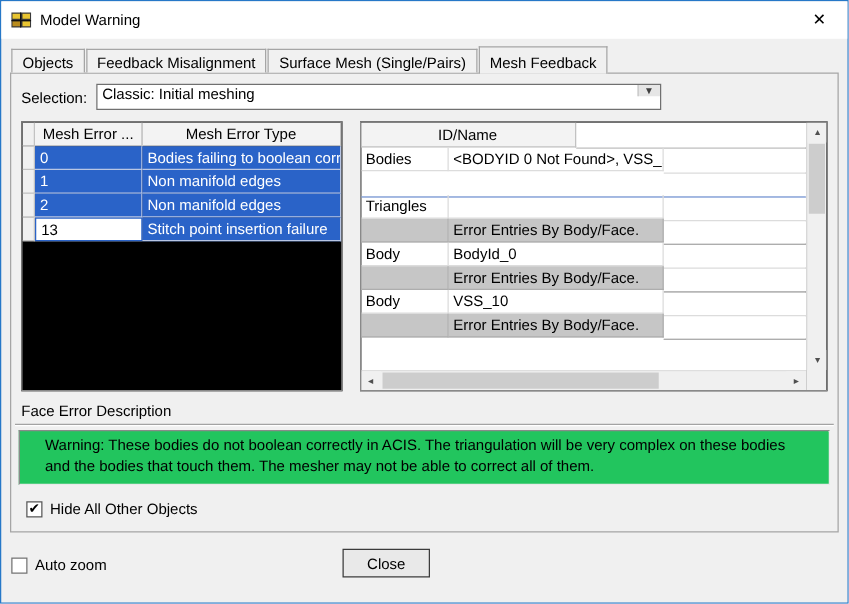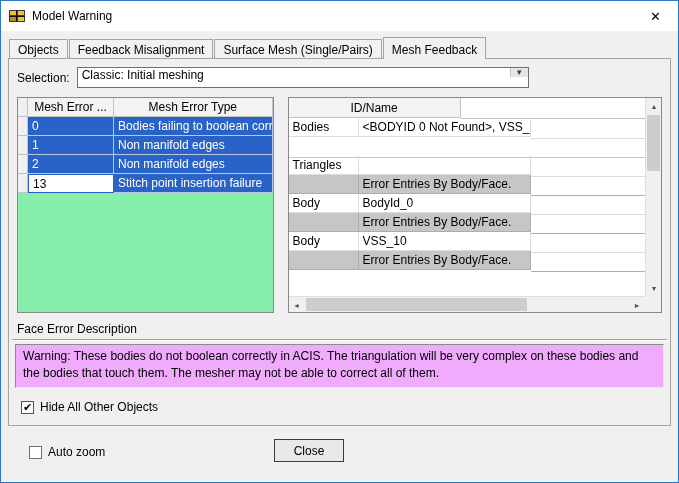--- a/index.html
+++ b/index.html
@@ -26,21 +26,21 @@
 
   
   .selection-row { display:flex; align-items:center; padding:8px 8px 0 8px; }
   .selection-label { margin-right:7px; }
   .combo { width:452px; height:21px; background:#fff; border:1px solid #707070; display:flex; align-items:flex-start; }
   .combo-text { flex:1; display:flex; align-items:center; padding-left:4px; white-space:nowrap; overflow:hidden; }
   .combo-btn { width:18px; background:#e6e6e6; border-left:1px solid #c5c5c5; display:flex; align-items:center; justify-content:center; font-size:8px; color:#404040; }
 
   
   .tables { display:flex; padding:0 8px; margin-top:9px; gap:14px; }
-  .grid { background:#86efac; border:1px solid #898989; overflow:hidden; position:relative; }
+  .grid { background:#000000; border:1px solid #898989; overflow:hidden; position:relative; }
   .hdr-cell { background:#f3f3f3; border-right:1px solid #c2c2c2; border-bottom:1px solid #c2c2c2;
               display:flex; align-items:center; justify-content:center; white-space:nowrap; overflow:hidden; }
   .cell { border-right:1px solid #dcdcdc; border-bottom:1px solid #dcdcdc; display:flex; align-items:center;
           padding:0 4px; white-space:nowrap; overflow:hidden; }
 
   
   .ltable { width:259px; height:216px; display:flex; flex-direction:column; }
   .lrow { display:flex; height:19px; flex:0 0 auto; }
   .lrow .gutter { width:10px; flex:0 0 auto; background:#f0f0f0; border-right:1px solid #c2c2c2; border-bottom:1px solid #c2c2c2; }
   .lrow .c-id { width:86px; flex:0 0 auto; }
@@ -68,32 +68,32 @@
   .vscroll .down { bottom:0; left:0; }
   .hscroll .left { left:0; top:0; }
   .hscroll .right { right:0; top:0; }
   .v-thumb { position:absolute; left:1px; right:1px; top:17px; height:56px; background:#cdcdcd; }
   .h-thumb { position:absolute; top:1px; bottom:1px; left:17px; width:62%; background:#cdcdcd; }
   .sb-corner { position:absolute; right:0; bottom:0; width:16px; height:16px; background:#f0f0f0; }
 
   
   .desc-label { padding:9px 8px 3px 8px; }
   .etched { margin:0 3px; height:2px; border-top:1px solid #a3a3a3; border-bottom:1px solid #ffffff; }
-  .desc-box { margin:3px 6px 0 6px; height:44px; background:#f0abfc;
+  .desc-box { margin:3px 6px 0 6px; height:44px; background:#22c55e;
               border:1px solid; border-color:#8a8a8a #e9e9e9 #e9e9e9 #8a8a8a;
-              padding:3px 7px; line-height:1.4; overflow:hidden; }
+              padding:3px 20px; line-height:1.4; overflow:hidden; }
 
   
   .checkbox-row { display:flex; align-items:center; }
   .panel .checkbox-row { padding:12px 0 0 12px; }
   .checkbox { width:13px; height:13px; background:#fff; border:1px solid #555; margin-right:6px;
               display:flex; align-items:center; justify-content:center; font-size:11px; line-height:1; color:#000; flex:0 0 auto; }
   .checkbox.unchecked { border-color:#707070; }
   .bottom-bar { position:absolute; left:0; right:0; bottom:0; height:57px; }
-  .bottom-bar .checkbox-row { position:absolute; left:28px; top:20px; }
+  .bottom-bar .checkbox-row { position:absolute; left:8px; top:20px; }
   .close-button { position:absolute; left:273px; top:14px; width:70px; height:23px;
                   background:#e9e9e9; border:1px solid #3c3c3c; font-family:inherit; font-size:12px;
                   display:flex; align-items:center; justify-content:center; }
 </style>
 </head>
 <body>
 
 <div class="window">
 
   <div class="titlebar">

